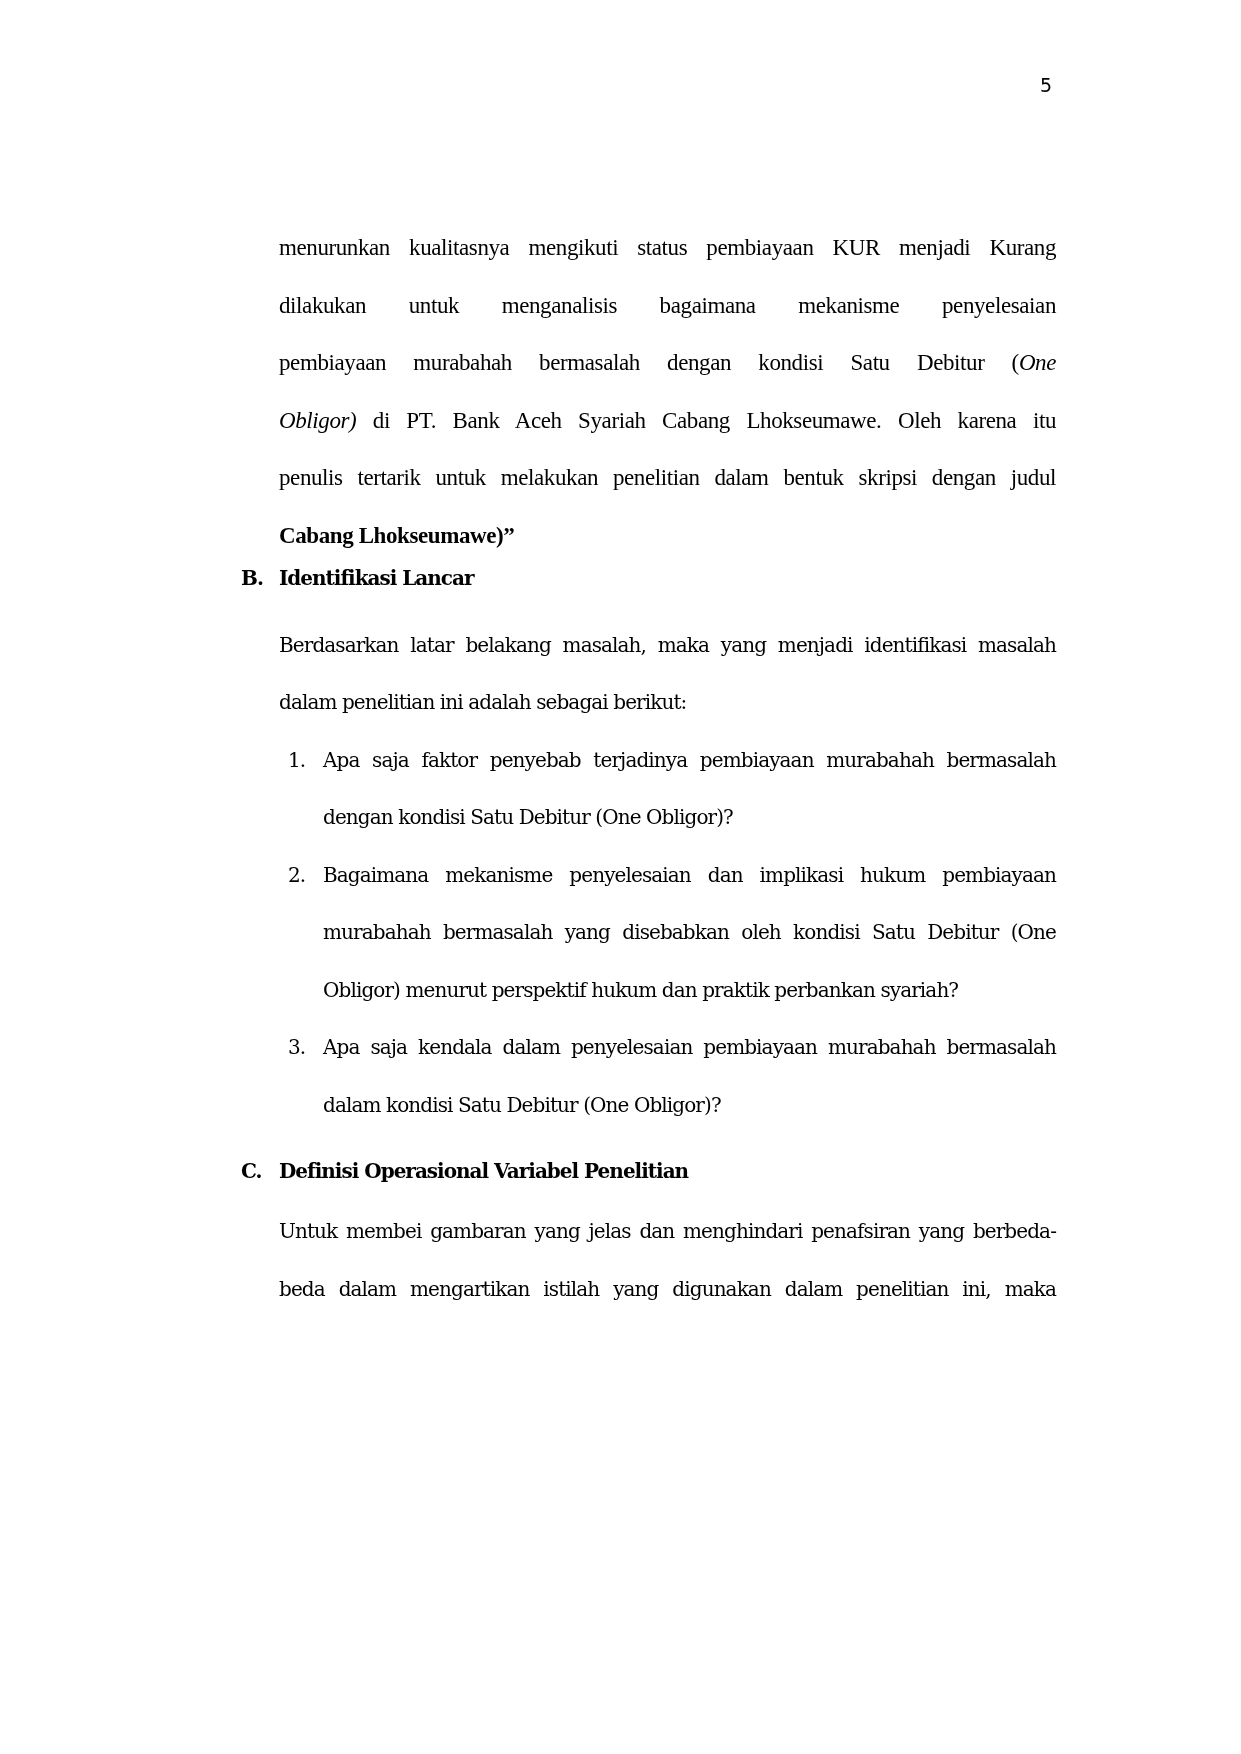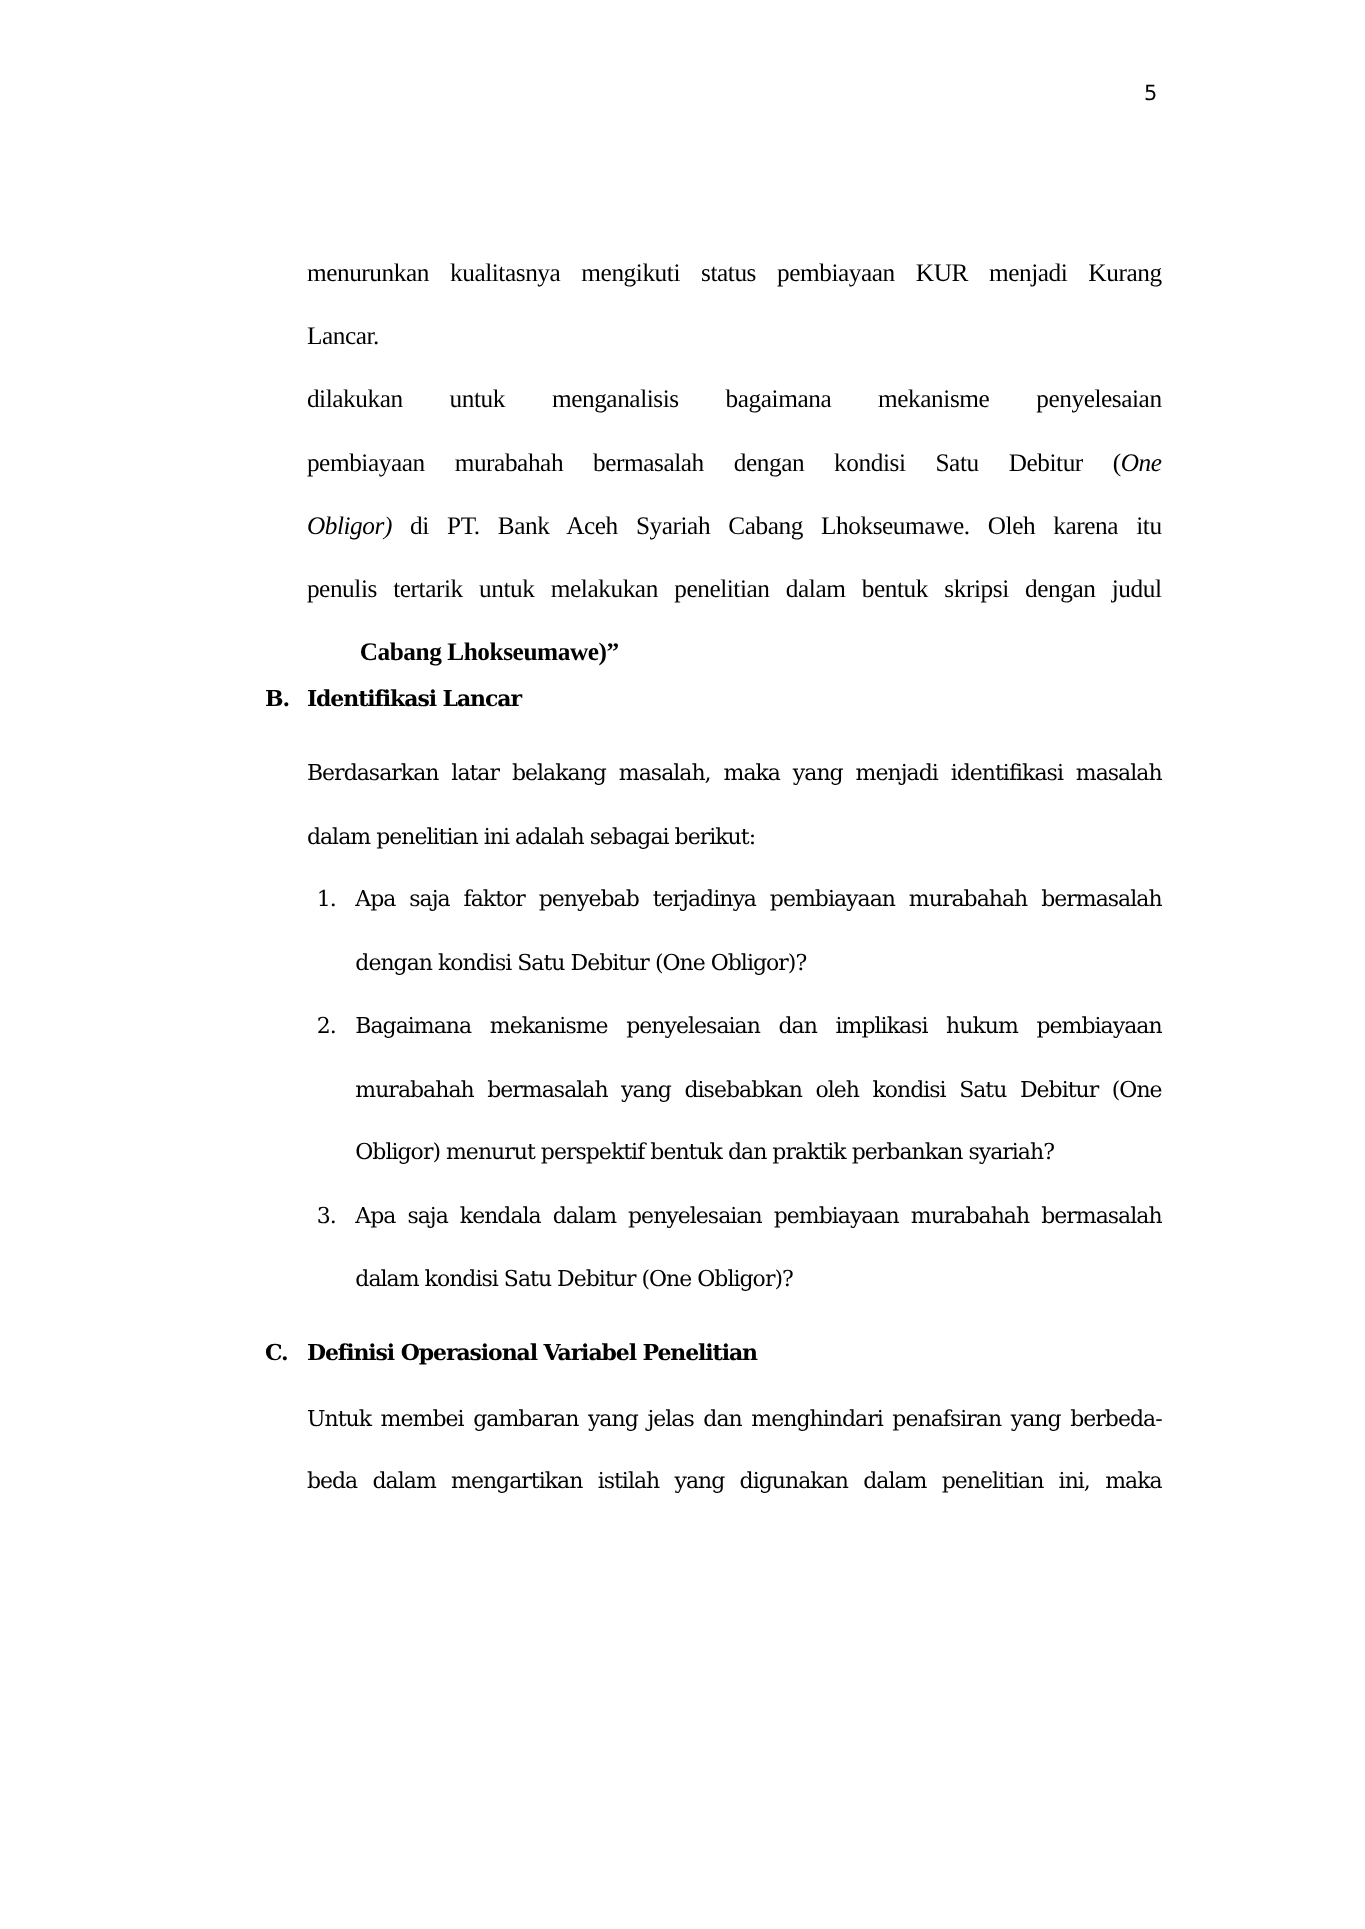--- a/index.html
+++ b/index.html
@@ -74,33 +74,32 @@
   </style>
 </head>
 <body>
 
 <div class="page-number">5</div>
 
 <div class="content">
 
   <div>
     <div class="line tnr justify">menurunkan kualitasnya mengikuti status pembiayaan KUR menjadi Kurang</div>
-    <div class="line tnr">Lancar.</div>
   </div>
 
   <div>
     <div class="line tnr justify">dilakukan untuk menganalisis bagaimana mekanisme penyelesaian</div>
     <div class="line tnr justify">
       <span>pembiayaan murabahah bermasalah dengan kondisi Satu Debitur (</span><i>One</i>
     </div>
     <div class="line tnr justify">
       <i>Obligor)</i><span> di PT. Bank Aceh Syariah Cabang Lhokseumawe. Oleh karena itu</span>
     </div>
     <div class="line tnr justify">penulis tertarik untuk melakukan penelitian dalam bentuk skripsi dengan judul</div>
-    <div class="tnr bold" style="height:47px; line-height:40px;margin-left:48px;">Cabang Lhokseumawe)”</div>
+    <div class="tnr bold" style="height:47px; line-height:40px;">Cabang Lhokseumawe)”</div>
   </div>
 
   <div class="heading">
     <span class="letter">B.</span>
     <span>Identifikasi Lancar</span>
   </div>
 
   <div>
     <div class="line cambria justify">Berdasarkan latar belakang masalah, maka yang menjadi identifikasi masalah</div>
     <div class="line cambria">dalam penelitian ini adalah sebagai berikut:</div>
@@ -109,21 +108,21 @@
   <div>
     <div class="list-item">
       <span class="num cambria line">1.</span>
       <div class="line cambria justify">Apa saja faktor penyebab terjadinya pembiayaan murabahah  bermasalah</div>
       <div class="line cambria">dengan kondisi Satu Debitur (One Obligor)?</div>
     </div>
     <div class="list-item">
       <span class="num cambria line">2.</span>
       <div class="line cambria justify">Bagaimana mekanisme penyelesaian dan implikasi hukum pembiayaan</div>
       <div class="line cambria justify">murabahah bermasalah yang disebabkan oleh kondisi Satu Debitur (One</div>
-      <div class="line cambria">Obligor) menurut perspektif bentuk dan praktik perbankan syariah?</div>
+      <div class="line cambria">Obligor) menurut perspektif hukum dan praktik perbankan syariah?</div>
     </div>
     <div class="list-item">
       <span class="num cambria line">3.</span>
       <div class="line cambria justify">Apa saja kendala dalam penyelesaian pembiayaan murabahah bermasalah</div>
       <div class="line cambria">dalam kondisi Satu Debitur (One Obligor)?</div>
     </div>
   </div>
 
   <div class="gap-md"></div>
 

